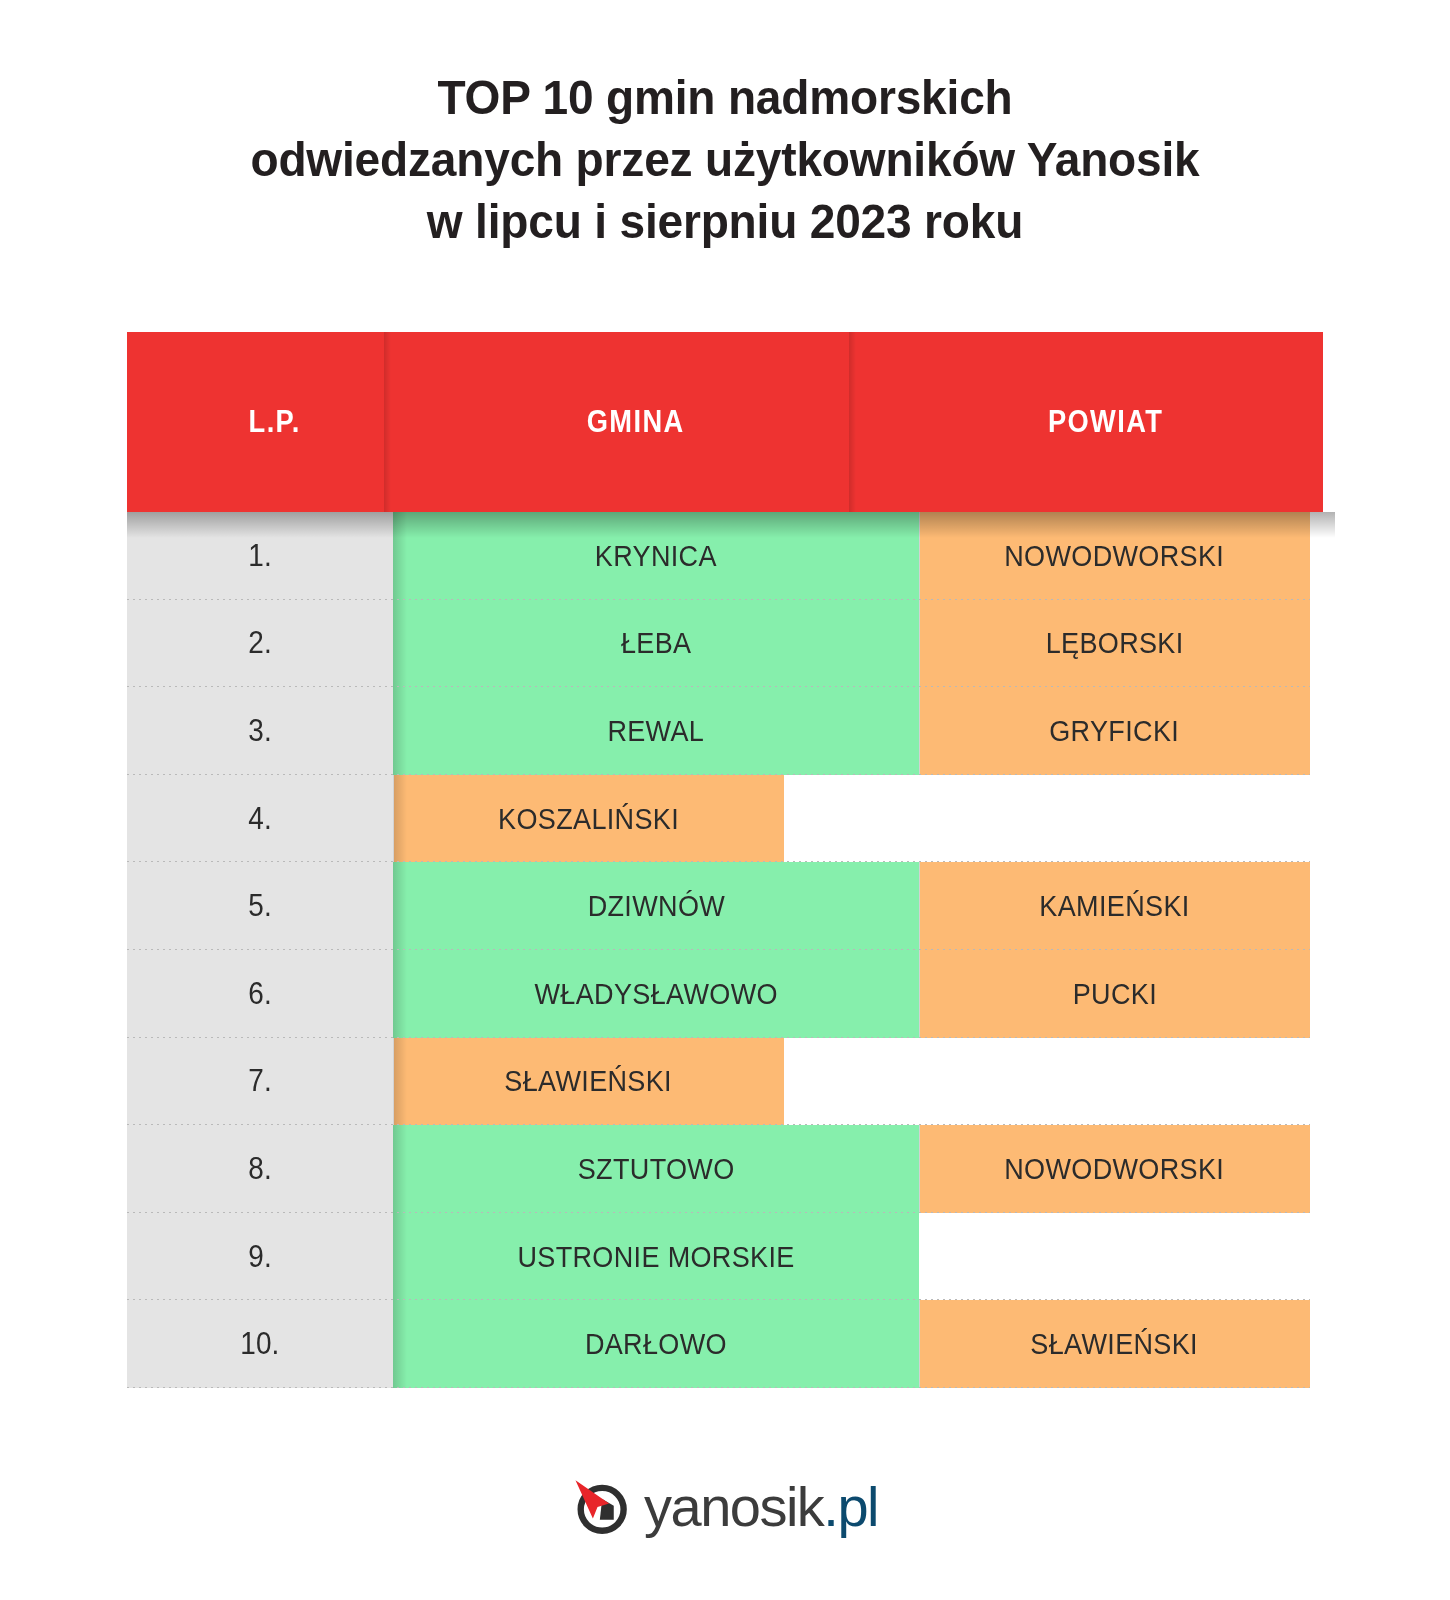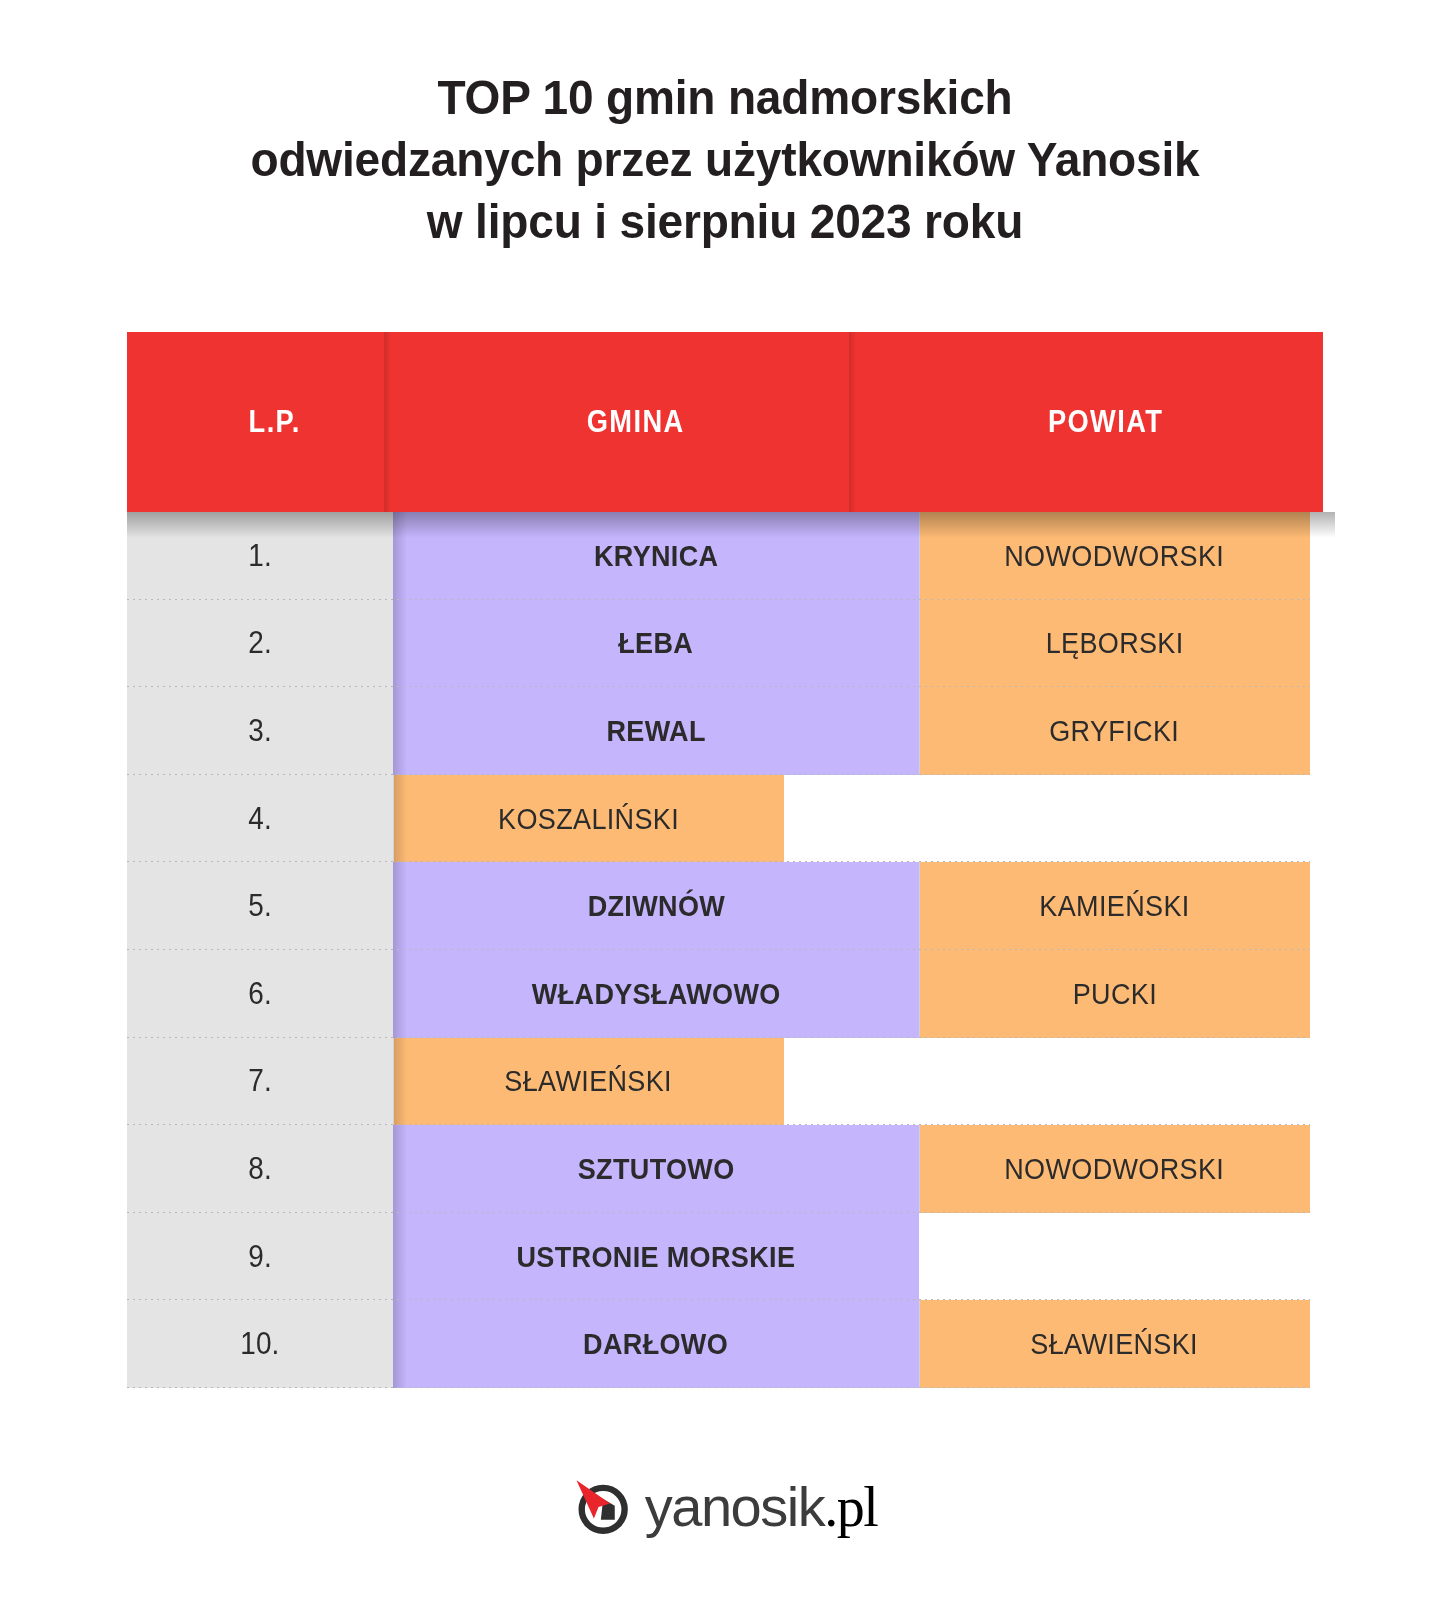--- a/index.html
+++ b/index.html
@@ -134,21 +134,21 @@
     color: #2b2b2b;
     letter-spacing: 0.4px;
     transform: scaleX(0.9);
     white-space: nowrap;
   }
   .td.col-lp {
     width: 266px;
     background: #e4e4e4;
   }
   .td.col-lp .td-text { font-size: 31px; letter-spacing: 0.2px; }
-  .td.col-gmina { width: 526px; background: #c4b5fd; font-weight: bold; }
+  .td.col-gmina { width: 526px; background: #86efac; }
   .td.col-pow   { width: 391px; background: #fdba74; align-items: center; }
 
   
   .td.col-lp::after {
     content: "";
     position: absolute;
     left: 100%;
     top: 0;
     bottom: 0;
     width: 14px;
@@ -181,21 +181,21 @@
   }
   .logo-mark { width: 58px; height: 58px; display: block; }
   .logo-text {
     font-family: "Liberation Sans", sans-serif;
     font-weight: 400;
     font-size: 56px;
     letter-spacing: -1.5px;
     color: #3c3c3c;
     line-height: 58px;
   }
-  .logo-text .tld { color: #000000; font-family: Liberation Serif, serif; }
+  .logo-text .tld { color: #0c4a6e; }
 </style>
 </head>
 <body>
 
 <div class="title-block">
   <span class="title-line">TOP 10 gmin nadmorskich</span>
   <span class="title-line">odwiedzanych przez użytkowników Yanosik</span>
   <span class="title-line">w lipcu i sierpniu 2023 roku</span>
 </div>
 

